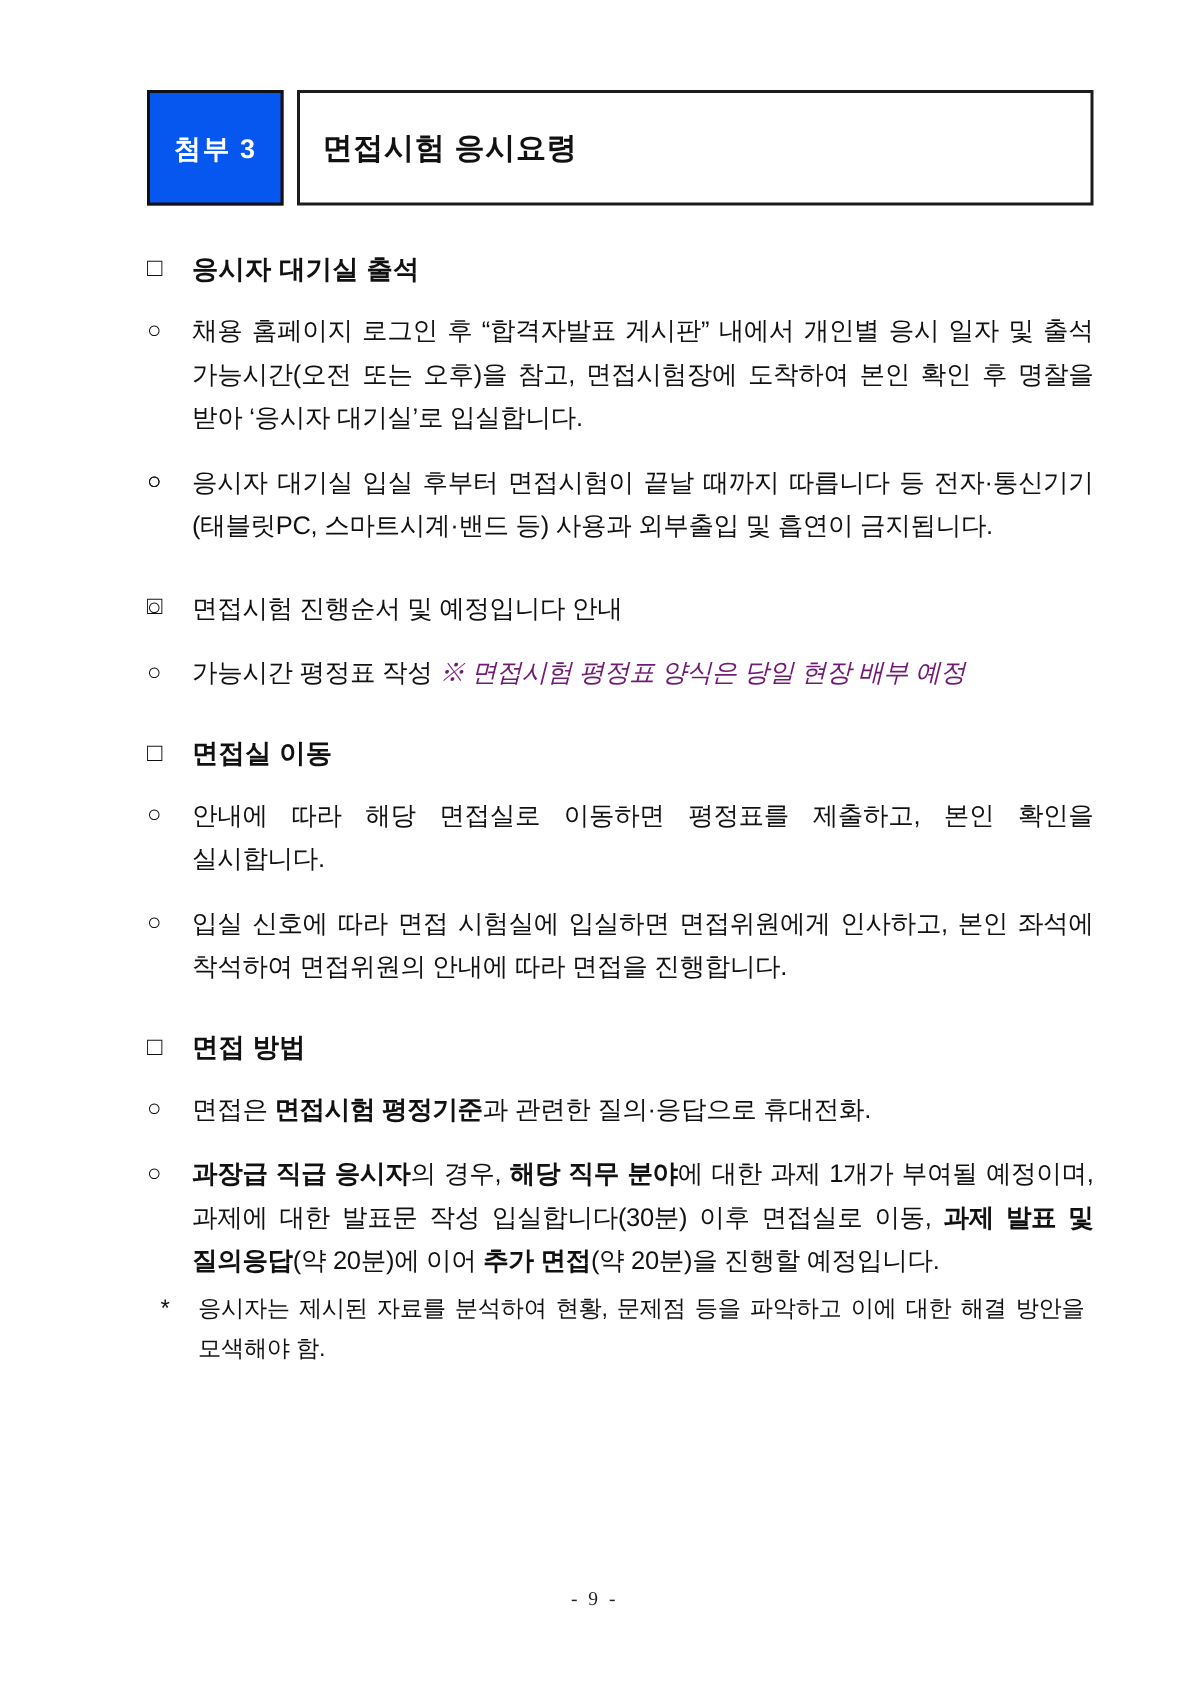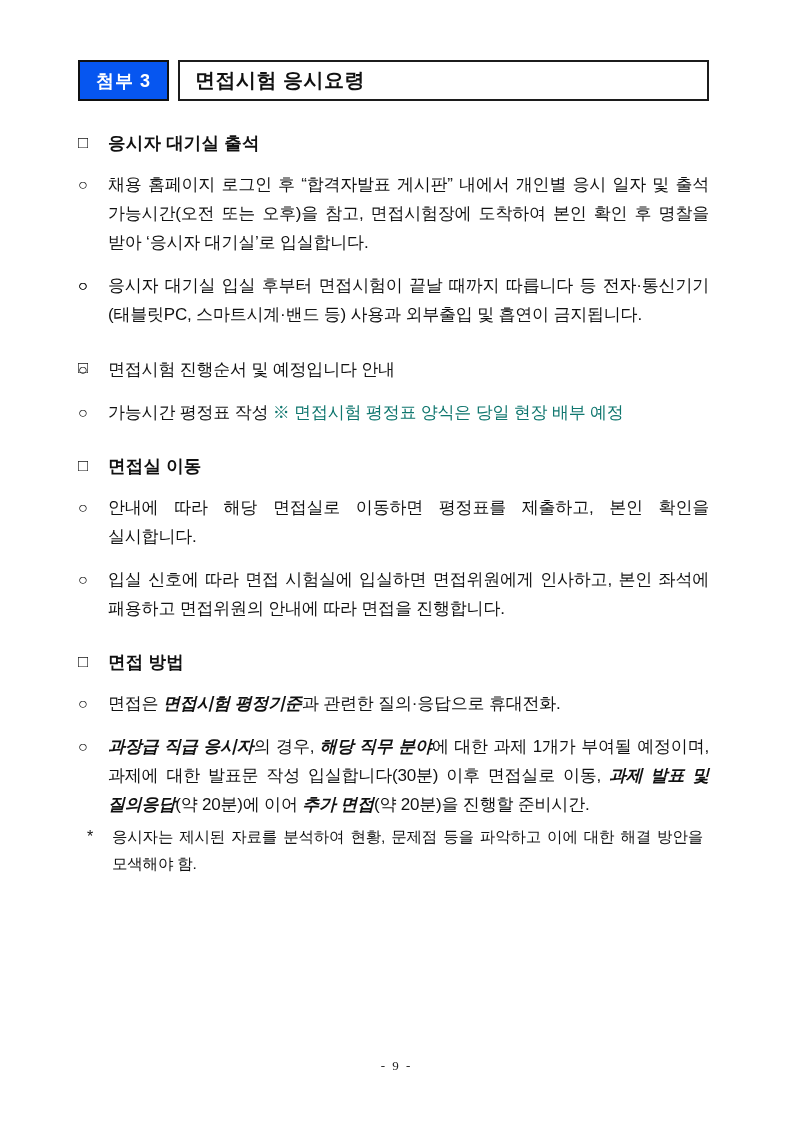--- a/index.html
+++ b/index.html
@@ -10,21 +10,21 @@
     color: #111;
     overflow: hidden;
   }
   .page {
     position: relative;
     width: 793px; height: 1121px;
     background: #ffffff;
   }
   .content {
     position: absolute;
-    left: 78px; top: 60px;
+    left: 98px; top: 60px;
     width: 631px;
   }
   
   .doc-header {
     display: flex;
     align-items: stretch;
     gap: 9px;
     margin-bottom: 29px;
   }
   .badge {
@@ -35,21 +35,21 @@
     padding: 6px 16px;
     display: flex; align-items: center;
     letter-spacing: 1px;
     white-space: nowrap;
   }
   .title-box {
     flex: 1;
     border: 2px solid #1c1c1c;
     font-weight: 700;
     font-size: 20px;
-    padding: 5px 15px;
+    padding: 23px 15px;
     display: flex; align-items: center;
     letter-spacing: 0.5px;
   }
   
   .section { margin-top: 26px; }
   .section:first-child { margin-top: 0; }
   .sec-heading {
     position: relative;
     padding-left: 30px;
     font-size: 17.5px;
@@ -72,21 +72,21 @@
     line-height: 29px;
     text-align: justify;
     word-break: keep-all;
     letter-spacing: -0.2px;
   }
   .marker {
     position: absolute; left: 0; top: 0;
     font-size: 16px;
     line-height: 29px;
   }
-  .bullet-text b, .bullet-text .seg-bold { font-weight: 700; font-style: italic; }
+  .bullet-text b, .bullet-text .seg-bold { font-weight: 700; }
   .subnote {
     position: relative;
     padding-left: 34px;
     padding-right: 6px;
     margin-top: 4px;
     font-size: 15.5px;
     line-height: 27px;
     text-align: justify;
     word-break: keep-all;
     letter-spacing: -0.2px;
@@ -147,57 +147,57 @@
       <span class="sq">□</span>
     </h2>
     <div class="bullets">
   <div class="bullet">
     <span class="marker">○</span>
     <span class="bullet-text"><span>면접시험 진행순서 및 예정입니다 안내</span></span>
   </div>
 
   <div class="bullet">
     <span class="marker">○</span>
-    <span class="bullet-text"><span>가능시간 평정표 작성  </span><span style="color: #0f766e;">※ 면접시험 평정표 양식은 당일 현장 배부 예정</span></span>
+    <span class="bullet-text"><span>가능시간 평정표 작성  </span><span style="color: #701a75; font-style: italic;">※ 면접시험 평정표 양식은 당일 현장 배부 예정</span></span>
   </div>
 </div>
   </section>
 
   <section class="section">
     <h2 class="sec-heading">
       <span class="sq">□</span>
       <span class="sec-title">면접실 이동</span>
     </h2>
     <div class="bullets">
   <div class="bullet">
     <span class="marker">○</span>
     <span class="bullet-text"><span>안내에 따라 해당 면접실로 이동하면 평정표를 제출하고, 본인 확인을 실시합니다.</span></span>
   </div>
 
   <div class="bullet">
     <span class="marker">○</span>
-    <span class="bullet-text"><span>입실 신호에 따라 면접 시험실에 입실하면 면접위원에게 인사하고, 본인 좌석에 패용하고 면접위원의 안내에 따라 면접을 진행합니다.</span></span>
+    <span class="bullet-text"><span>입실 신호에 따라 면접 시험실에 입실하면 면접위원에게 인사하고, 본인 좌석에 착석하여 면접위원의 안내에 따라 면접을 진행합니다.</span></span>
   </div>
 </div>
   </section>
 
   <section class="section">
     <h2 class="sec-heading">
       <span class="sq">□</span>
       <span class="sec-title">면접 방법</span>
     </h2>
     <div class="bullets">
   <div class="bullet">
     <span class="marker">○</span>
     <span class="bullet-text"><span>면접은 </span><span class="seg-bold">면접시험 평정기준</span><span>과 관련한 질의·응답으로 휴대전화.</span></span>
   </div>
 
   <div class="bullet">
     <span class="marker">○</span>
-    <span class="bullet-text"><span class="seg-bold">과장급 직급 응시자</span><span>의 경우, </span><span class="seg-bold">해당 직무 분야</span><span>에 대한 과제 1개가 부여될 예정이며, 과제에 대한 발표문 작성 입실합니다(30분) 이후 면접실로 이동, </span><span class="seg-bold">과제 발표 및 질의응답</span><span>(약 20분)에 이어 </span><span class="seg-bold">추가 면접</span><span>(약 20분)을 진행할 준비시간.</span></span>
+    <span class="bullet-text"><span class="seg-bold">과장급 직급 응시자</span><span>의 경우, </span><span class="seg-bold">해당 직무 분야</span><span>에 대한 과제 1개가 부여될 예정이며, 과제에 대한 발표문 작성 입실합니다(30분) 이후 면접실로 이동, </span><span class="seg-bold">과제 발표 및 질의응답</span><span>(약 20분)에 이어 </span><span class="seg-bold">추가 면접</span><span>(약 20분)을 진행할 예정입니다.</span></span>
   </div>
 
   <div class="subnote">
     <span class="note-marker">*</span>
     <span class="note-text">응시자는 제시된 자료를 분석하여 현황, 문제점 등을 파악하고 이에 대한 해결 방안을 모색해야 함.</span>
   </div>
 </div>
   </section>
 </div>
   </div>

